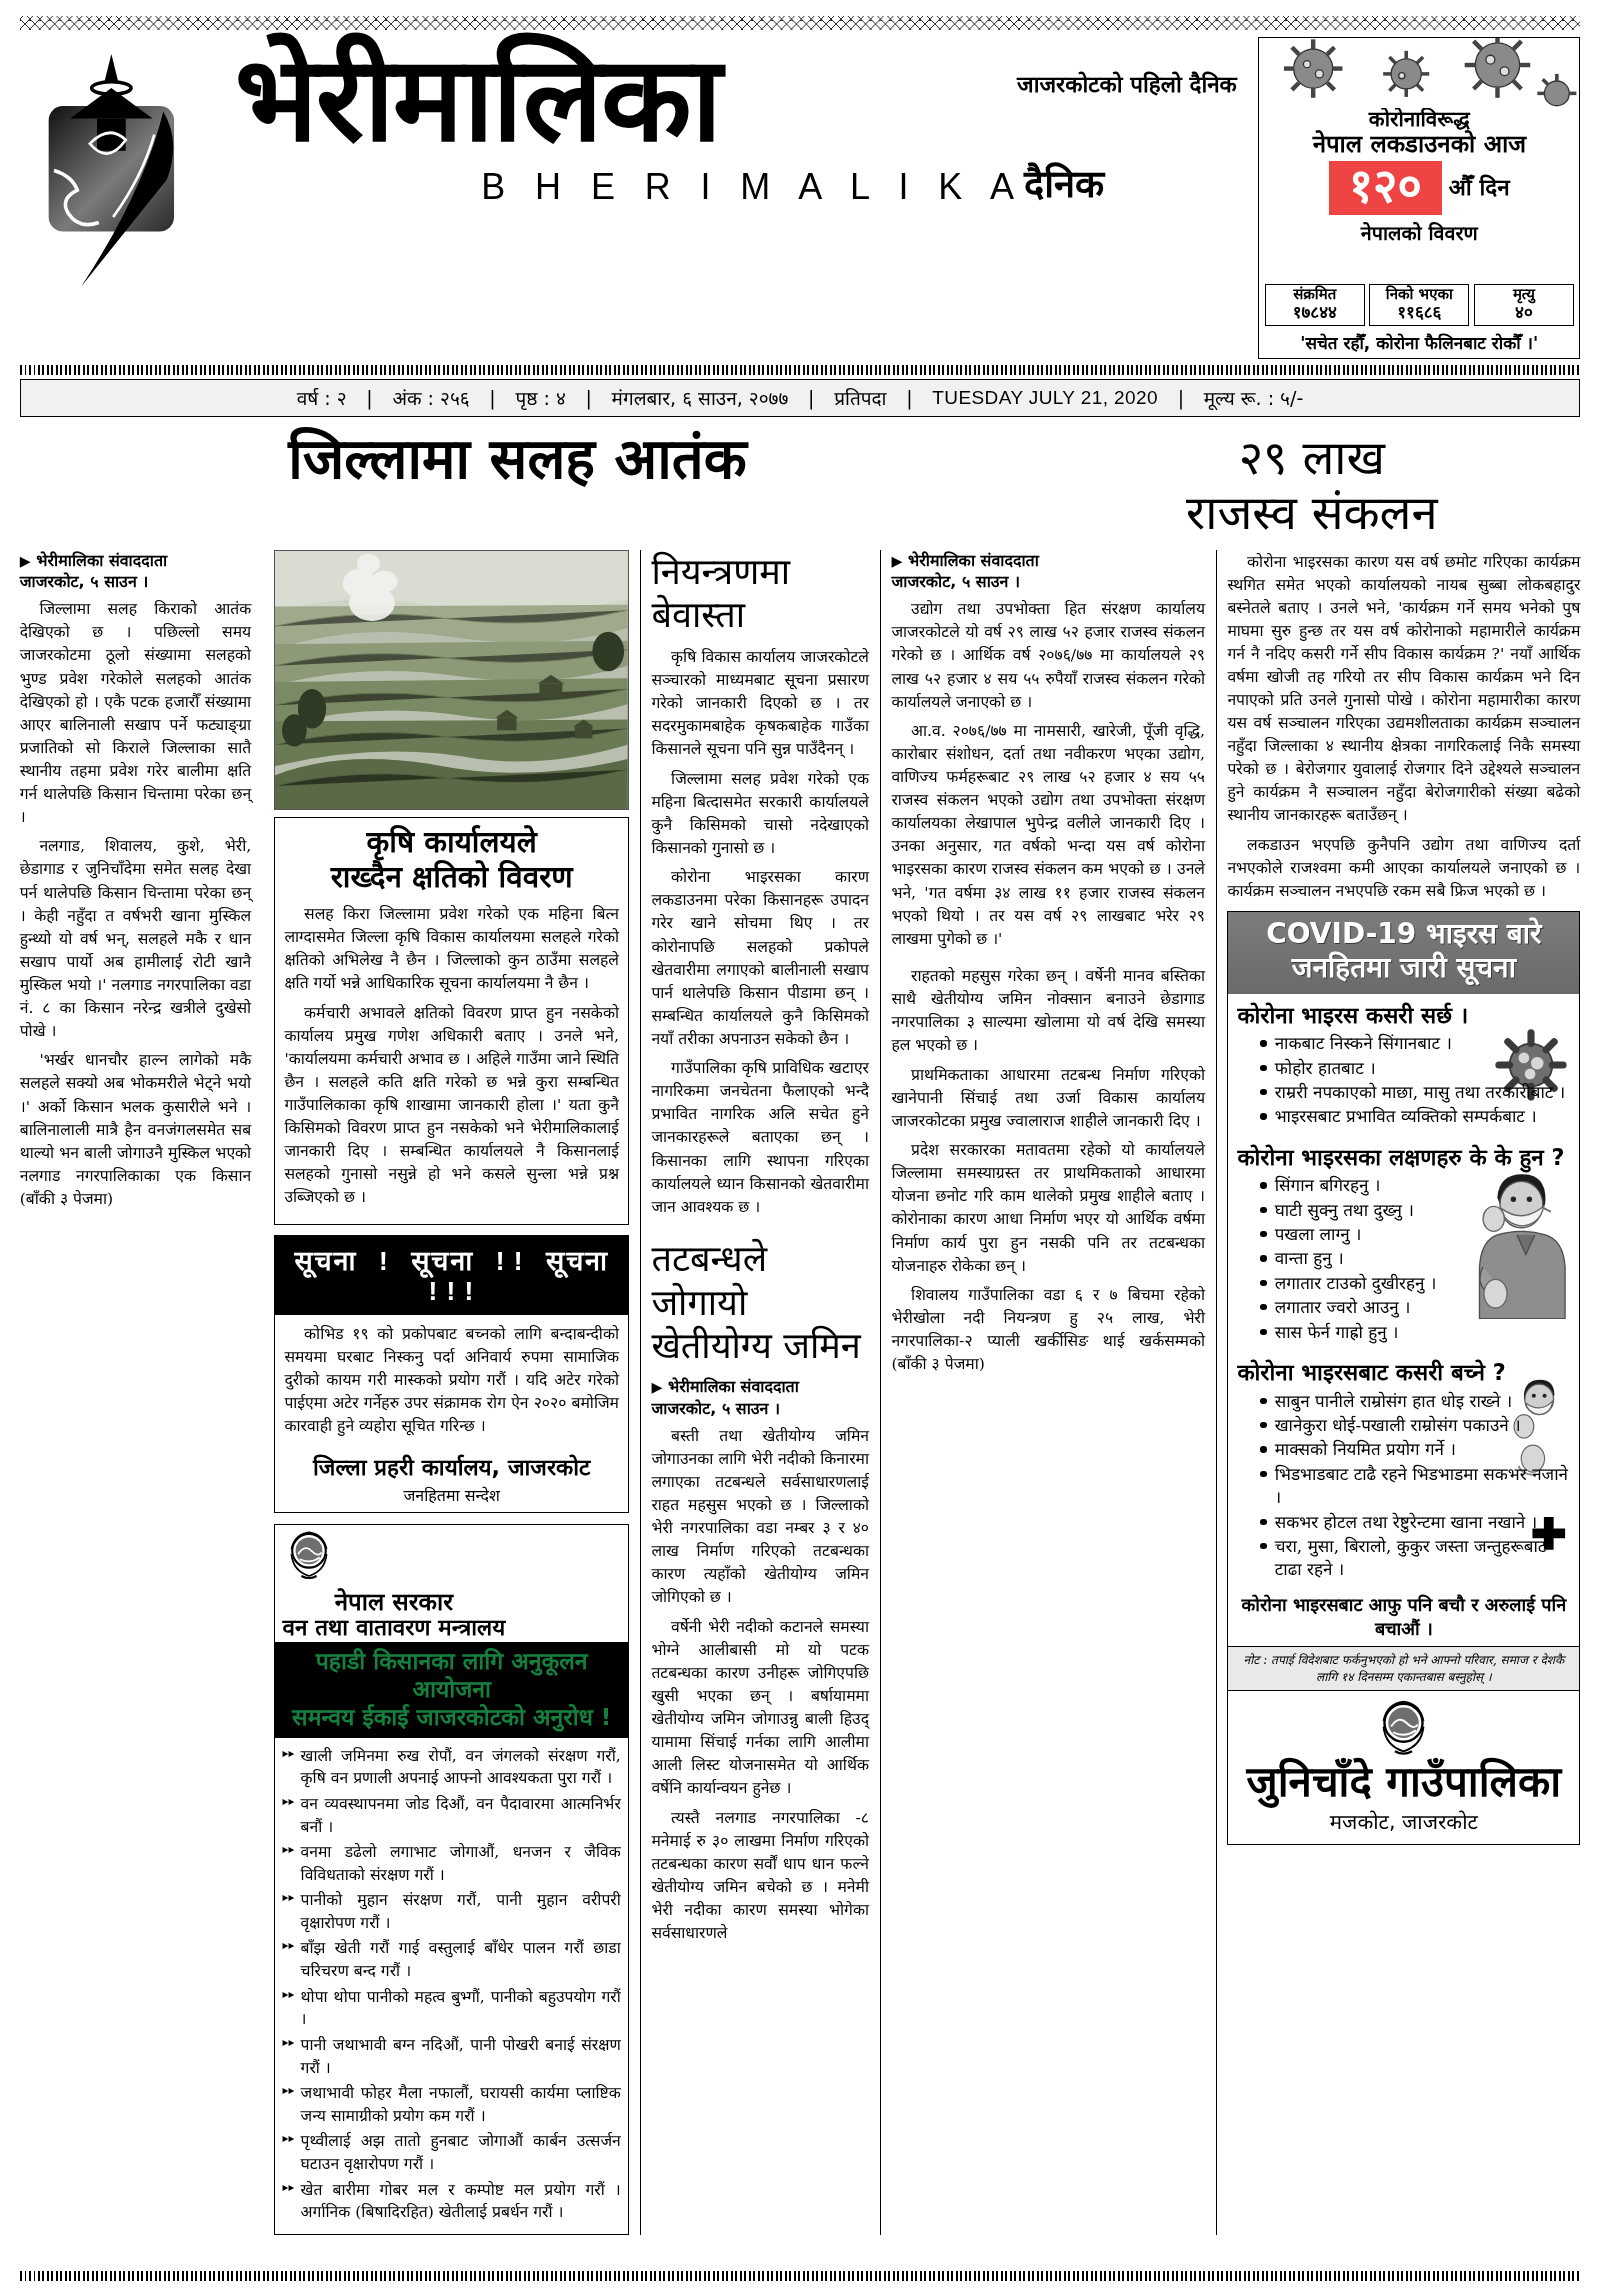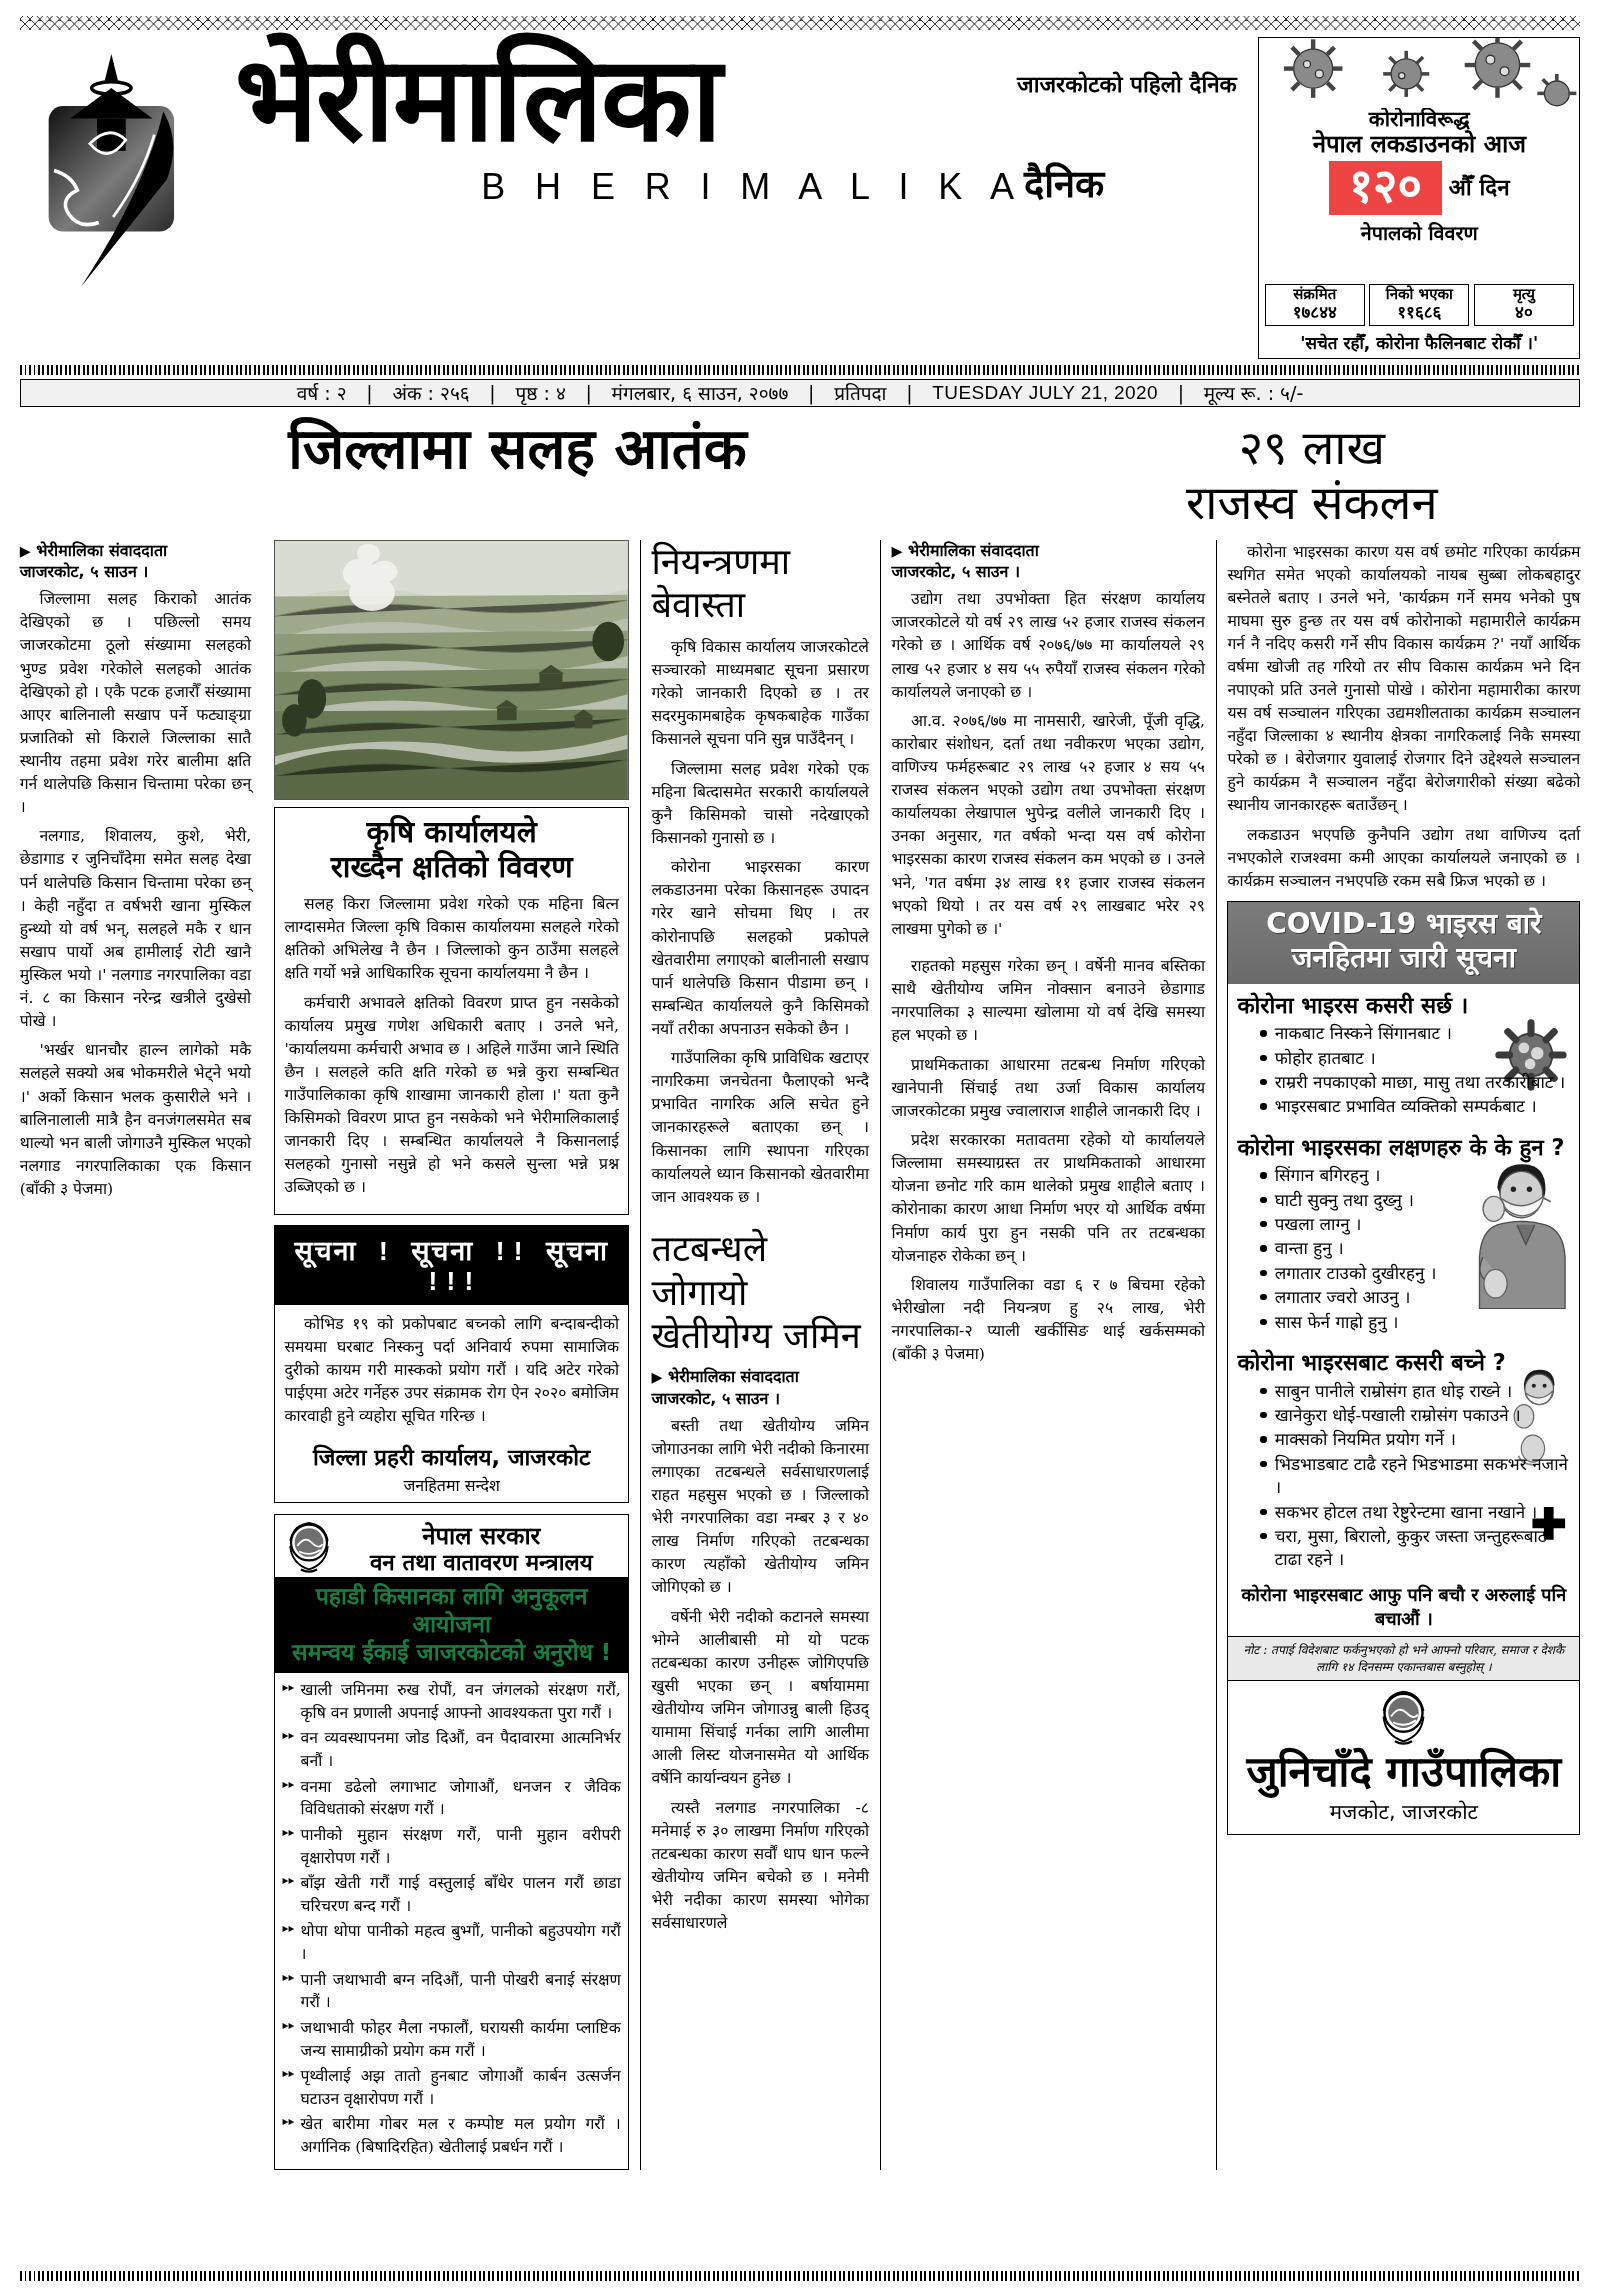--- a/index.html
+++ b/index.html
@@ -76,21 +76,21 @@
   .stat-row{ display:flex; gap:4.5px; padding:0 5.4px 3.6px;margin-top:36px; }
   .stat-cell{ flex:1; border:1.8px solid #000; padding:0.9px 1.8px 2.7px; }
   .stat-k{ font-family:"DejaVu Sans", sans-serif; font-size:15px; font-weight:bold; line-height:1.15;}
   .stat-v{ font-family:"DejaVu Sans", sans-serif; font-size:17px; font-weight:bold; line-height:1.15;}
   .covid-slogan{ font-family:"DejaVu Sans", sans-serif; font-weight:bold; font-size:17px; line-height:1.2; padding:2.7px 3.6px 5.4px;}
 
   
   .infobar{
     border:1.8px solid #000; background:#f1f1f1;
     display:flex; align-items:center; justify-content:center; gap:0;
-    height:28px; margin-top:4.5px;
+    height:38px; margin-top:4.5px;
     font-family:"DejaVu Sans", sans-serif; font-size:19px;
   }
   .infobar span.cell{ padding:0 19.7px; white-space:nowrap; }
   .infobar span.sep{ color:#000; }
   .infobar .eng{ font-family:"Liberation Sans", sans-serif; font-size:19px; letter-spacing:0.4px;}
 
   
   .headline-row{ display:flex; margin-top:12.5px; gap:28px; }
   .hl-left{ flex:1 1 auto; text-align:center; }
   .hl-right{ flex:0 0 537px; text-align:center; }
@@ -145,21 +145,21 @@
   .notice-body{ padding:7.2px 9px 5.4px; }
   .notice-sign{
     font-family:"DejaVu Sans", sans-serif; font-weight:bold; font-size:22.4px;
     text-align:center; padding:1.8px 0 1.8px;
   }
   .notice-sub{
     font-family:"DejaVu Serif", serif; font-size:16px; text-align:center; padding-bottom:6.3px;
   }
 
   .govad{ border:1.8px solid #000; margin-top:10.7px; }
-  .govad-top{ display:flex; align-items:flex-end; gap:7.2px; padding:4.5px 7.2px 1.8px;}
+  .govad-top{ display:flex; align-items:flex-start; gap:7.2px; padding:4.5px 7.2px 1.8px;flex-direction:column;}
   .emblem{ width:52px; height:56px; flex:0 0 52px; }
   .govad-titles{ flex:1; text-align:center;}
   .gov-l1{ font-family:"DejaVu Sans", sans-serif; font-weight:bold; font-size:24px; line-height:1.1;}
   .gov-l2{ font-family:"DejaVu Sans", sans-serif; font-weight:bold; font-size:22.4px; line-height:1.15;}
   .govad-band{
     background:#000; color:#15803d; text-align:center;
     font-family:"DejaVu Sans", sans-serif; font-weight:bold; font-size:23px;
     line-height:1.22; padding:4.5px 5.4px 7.2px;
   }
   ul.arrowlist{ list-style:none; margin:0; padding:6.3px 7.2px 7.2px 7.2px; }

